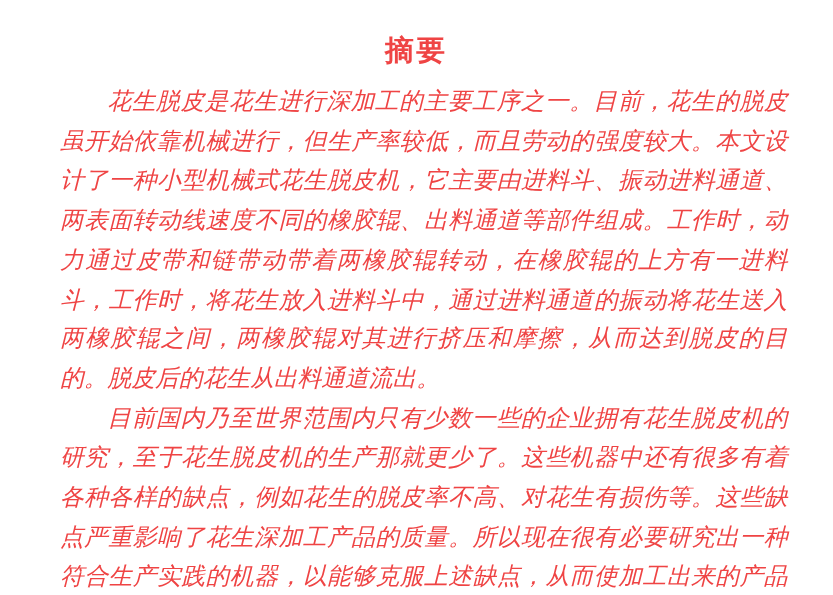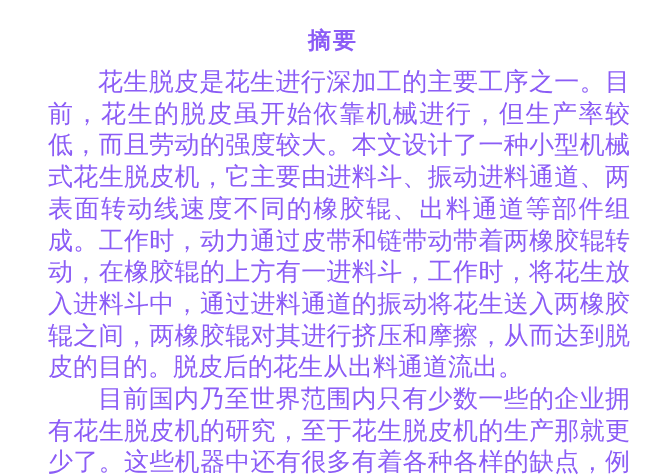--- a/index.html
+++ b/index.html
@@ -2,42 +2,43 @@
 <html><head>
 <meta charset="utf-8">
 <style>
   * { margin: 0; padding: 0; box-sizing: border-box; }
   html, body { background: #ffffff; }
   .page {
     position: relative;
     width: 666px;
     height: 476px;
     background: #ffffff;
-    color: #8b5cf6;
+    color: #ef4444;
     font-family: "Liberation Serif", serif;
     overflow: hidden;
   }
   .doc-title {
     padding-top: 28px;
     text-align: center;
     font-size: 23px;
     font-weight: 700;
     letter-spacing: 2px;
     line-height: 26px;
   }
   .doc-body {
     margin: 12px 36px 0 48px;
   }
   .doc-body p {
-    font-size: 25px;
+    font-size: 19px;
     line-height: 31.7px;
     text-align: justify;
     text-justify: inter-ideograph;
     text-indent: 2em;
     word-break: break-all;
+    font-style: italic;
   }
 </style>
 </head>
 <body>
 
 <div class="page">
   <h1 class="doc-title">摘要</h1>
 
   <div class="doc-body">
     <p>花生脱皮是花生进行深加工的主要工序之一。目前，花生的脱皮虽开始依靠机械进行，但生产率较低，而且劳动的强度较大。本文设计了一种小型机械式花生脱皮机，它主要由进料斗、振动进料通道、两表面转动线速度不同的橡胶辊、出料通道等部件组成。工作时，动力通过皮带和链带动带着两橡胶辊转动，在橡胶辊的上方有一进料斗，工作时，将花生放入进料斗中，通过进料通道的振动将花生送入两橡胶辊之间，两橡胶辊对其进行挤压和摩擦，从而达到脱皮的目的。脱皮后的花生从出料通道流出。</p>

